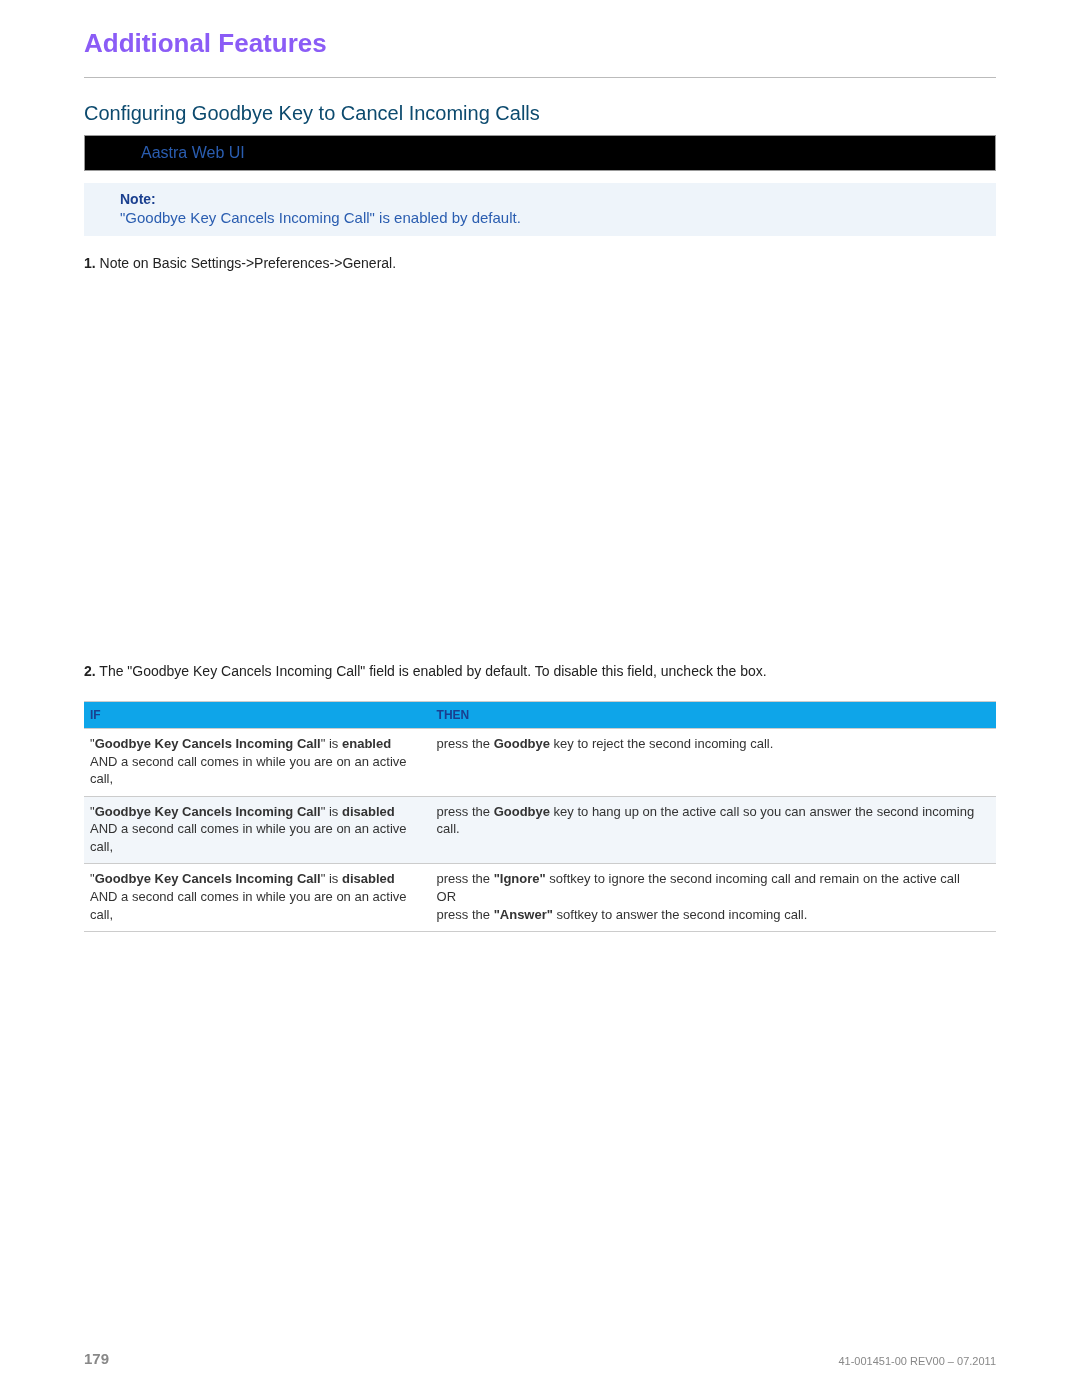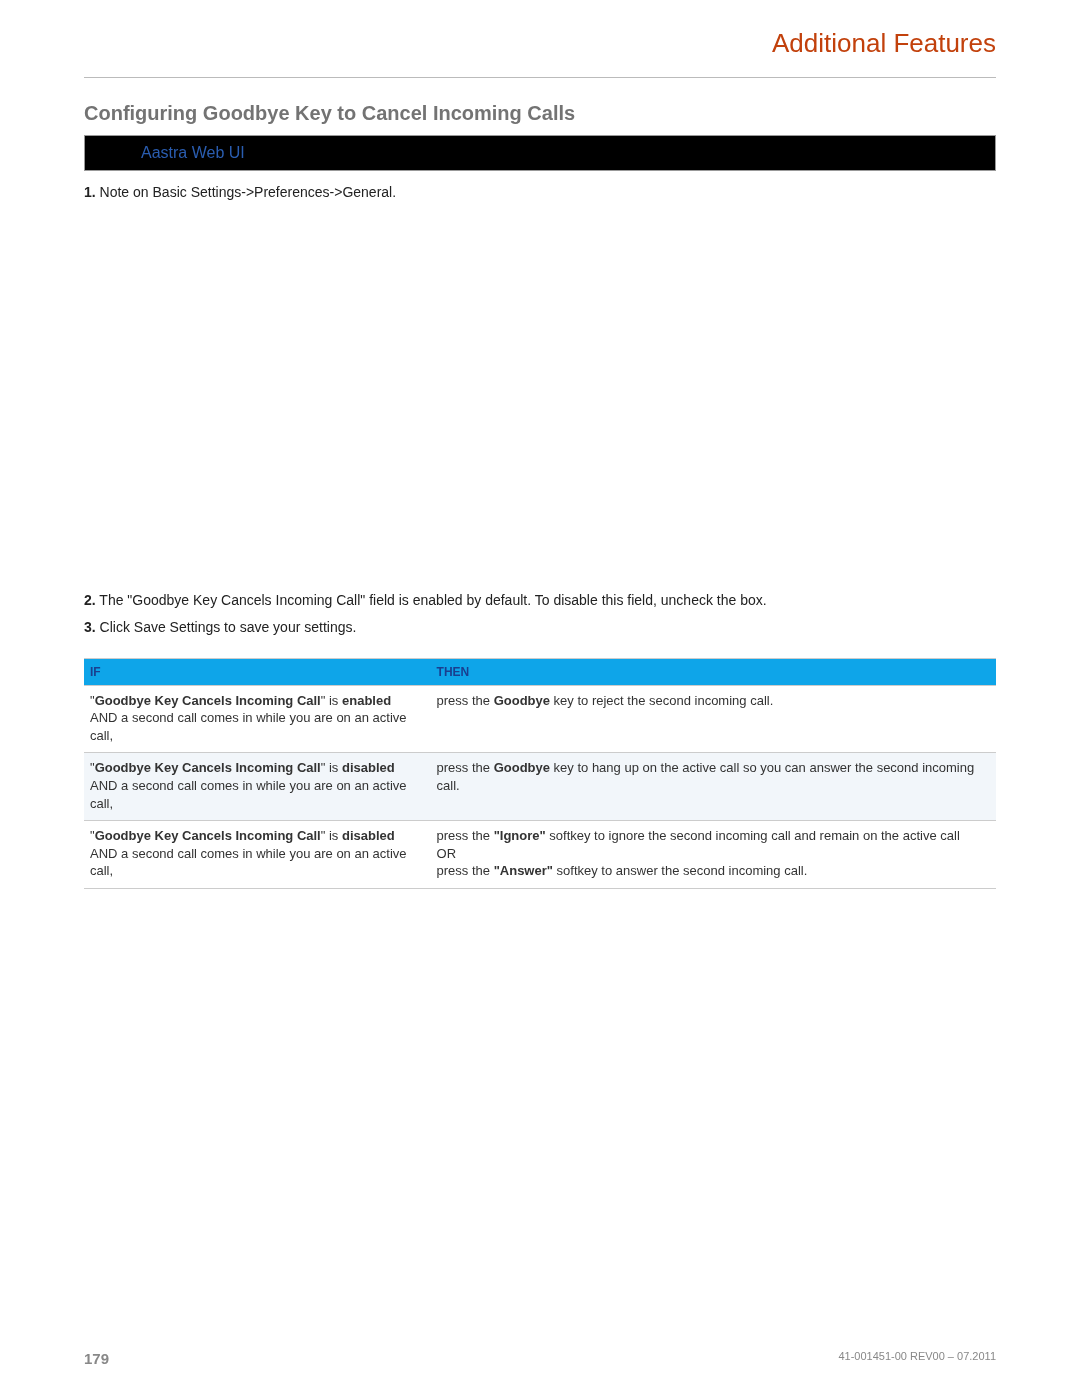--- a/index.html
+++ b/index.html
@@ -9,34 +9,33 @@
     background: #fff;
     font-family: Arial, Helvetica, sans-serif;
     color: #333;
     position: relative;
   }
   .page {
     padding: 28px 84px 0 84px;
   }
   .chapter-title {
     font-size: 26px;
-    color: #c2410c;
-    font-weight: 400;
+    color: #8b5cf6;
+    font-weight: 700;
     margin-bottom: 18px;
-    text-align: right;
   }
   .hr-top {
     border: none;
     border-top: 1px solid #bbb;
     margin-bottom: 24px;
   }
   .section-heading {
     font-size: 20px;
-    color: #737373;
-    font-weight: 700;
+    color: #0c4a6e;
+    font-weight: 400;
     margin-bottom: 10px;
   }
   .ui-box {
     border: 1px solid #999;
     background: #000000;
     padding: 8px 10px 8px 56px;
     margin-bottom: 12px;
     position: relative;
   }
   .ui-box-label {
@@ -105,21 +104,21 @@
   }
   table.cond tr.alt td { background: #f2f6fa; }
   table.cond td b { font-weight: bold; }
   .footer {
     position: absolute;
     left: 84px;
     right: 84px;
     bottom: 30px;
     display: flex;
     justify-content: space-between;
-    align-items: flex-start;
+    align-items: flex-end;
     font-size: 11px;
     color: #888;
   }
   .footer .page-num {
     font-size: 15px;
     font-weight: bold;
     color: #888;
   }
 </style>
 </head>
@@ -127,35 +126,35 @@
 
 <div class="page">
   <div class="chapter-title">Additional Features</div>
   <hr class="hr-top">
 
   <div class="section-heading">Configuring Goodbye Key to Cancel Incoming Calls</div>
   <div class="ui-box">
     <span class="ui-box-label">Aastra Web UI</span>
   </div>
 
+  <div class="note-block">
+    <div class="note-label">Note:</div>
+    <div class="note-text">"Goodbye Key Cancels Incoming Call" is enabled by default.</div>
+  </div>
 
   <div class="step">
     <span class="num">1.</span>
     <span>Note on </span><b>Basic Settings-&gt;Preferences-&gt;General</b><span>.</span>
   </div>
 
   <div class="gap-diagram"></div>
 
   <div class="step">
     <span class="num">2.</span>
     <span>The "</span><b>Goodbye Key Cancels Incoming Call</b><span>" field is enabled by default. To disable this field, uncheck the box.</span>
-  </div>
-  <div class="step">
-    <span class="num">3.</span>
-    <span>Click </span><b>Save Settings</b><span> to save your settings.</span>
   </div>
 
   <div class="section2">
 
     <div class="table-wrap">
       <table class="cond">
         <thead>
           <tr>
             <th>IF</th>
             <th>THEN</th>

